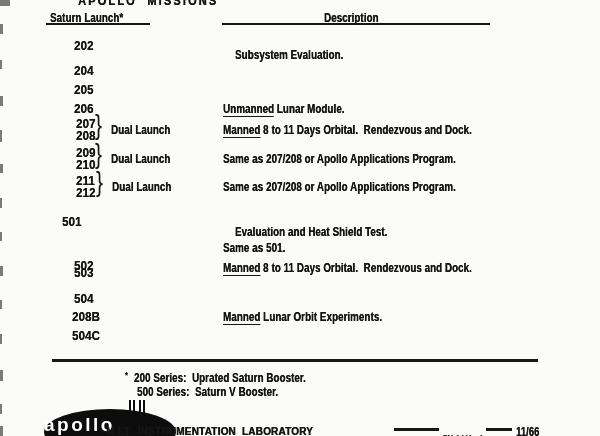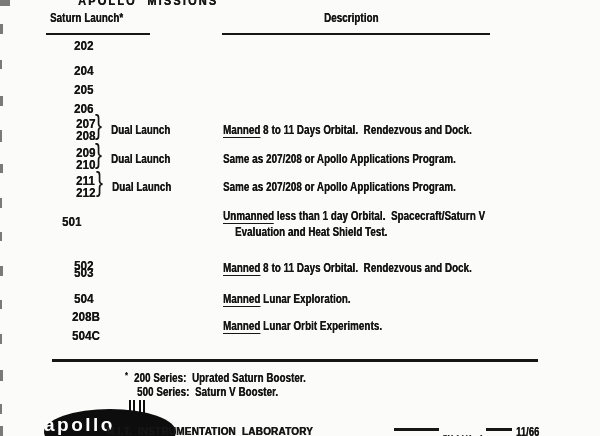--- a/index.html
+++ b/index.html
@@ -22,21 +22,21 @@
     letter-spacing:0.1px;
     transform:scaleX(0.78);
     transform-origin:0 0;
     text-shadow:0.35px 0 currentColor;
   }
   .num{font-size:13.5px;transform:scaleX(0.85);}
   .u{border-bottom:1.5px solid currentColor;}
   .hdr{
     position:absolute;
     border-bottom:2.5px solid #161616;
-    padding-bottom:12px;
+    padding-bottom:2px;
     height:13px;
   }
   .brace{
     display:inline-block;
     font-weight:400;
     font-size:28px;
     line-height:26px;
     transform:scaleX(0.75);
     transform-origin:0 0;
   }
@@ -63,61 +63,62 @@
 <body>
 
 <div class="title-clip"><span class="t">APOLLO  MISSIONS</span></div>
 
 <div class="hdr" style="left:46px;top:8px;width:104px"><span class="t" style="margin-left:4px">Saturn Launch*</span></div>
 <div class="hdr" style="left:222px;top:8px;width:268px"><span class="t" style="margin-left:102px">Description</span></div>
 
 <div style="position:absolute;inset:0;">
 
   <div class="pos" style="left:74px;top:36px"><span class="t num">202</span></div>
+  <div class="pos" style="left:235px;top:45px"><span class="t">Subsystem Evaluation.</span></div>
 
   <div class="pos" style="left:74px;top:61px"><span class="t num">204</span></div>
 
   <div class="pos" style="left:74px;top:80px"><span class="t num">205</span></div>
 
   <div class="pos" style="left:74px;top:99px"><span class="t num">206</span></div>
+  <div class="pos" style="left:223px;top:99px"><span class="t"><span class="u">Unmanned</span><span> Lunar Module.</span></span></div>
 
   <div class="pos" style="left:76px;top:114px"><span class="t num">207</span></div>
   <div class="pos" style="left:76px;top:126px"><span class="t num">208</span></div>
   <div class="pos" style="left:95px;top:112px"><span class="brace">}</span></div>
   <div class="pos" style="left:111px;top:120px"><span class="t">Dual Launch</span></div>
   <div class="pos" style="left:223px;top:120px"><span class="t"><span class="u">Manned</span><span> 8 to 11 Days Orbital.  Rendezvous and Dock.</span></span></div>
 
   <div class="pos" style="left:76px;top:143px"><span class="t num">209</span></div>
   <div class="pos" style="left:76px;top:155px"><span class="t num">210</span></div>
   <div class="pos" style="left:95px;top:141px"><span class="brace">}</span></div>
   <div class="pos" style="left:111px;top:149px"><span class="t">Dual Launch</span></div>
   <div class="pos" style="left:223px;top:149px"><span class="t">Same as 207/208 or Apollo Applications Program.</span></div>
 
   <div class="pos" style="left:76px;top:171px"><span class="t num">211</span></div>
   <div class="pos" style="left:76px;top:183px"><span class="t num">212</span></div>
   <div class="pos" style="left:96px;top:169px"><span class="brace">}</span></div>
   <div class="pos" style="left:112px;top:177px"><span class="t">Dual Launch</span></div>
   <div class="pos" style="left:223px;top:177px"><span class="t">Same as 207/208 or Apollo Applications Program.</span></div>
 
   <div class="pos" style="left:62px;top:212px"><span class="t num">501</span></div>
-  <div class="pos" style="left:223px;top:206px"><span class="t"><span class="u">Unmanned</span><span> less than 1 day Orbital.  Spacecraft/Saturn V</span></span></div>
   <div class="pos" style="left:235px;top:222px"><span class="t">Evaluation and Heat Shield Test.</span></div>
 
   <div class="pos" style="left:74px;top:256px"><span class="t num">502</span></div>
+  <div class="pos" style="left:223px;top:238px"><span class="t">Same as 501.</span></div>
 
   <div class="pos" style="left:74px;top:263px"><span class="t num">503</span></div>
   <div class="pos" style="left:223px;top:258px"><span class="t"><span class="u">Manned</span><span> 8 to 11 Days Orbital.  Rendezvous and Dock.</span></span></div>
 
   <div class="pos" style="left:74px;top:289px"><span class="t num">504</span></div>
-  <div class="pos" style="left:223px;top:289px"><span class="t"><span class="u">Manned</span><span> Lunar Exploration.</span></span></div>
 
   <div class="pos" style="left:72px;top:307px"><span class="t num">208B</span></div>
 
   <div class="pos" style="left:72px;top:326px"><span class="t num">504C</span></div>
-  <div class="pos" style="left:223px;top:316px"><span class="t"><span class="u">Manned</span><span> Lunar Orbit Experiments.</span></span></div>
+  <div class="pos" style="left:223px;top:307px"><span class="t"><span class="u">Manned</span><span> Lunar Orbit Experiments.</span></span></div>
 
 </div>
 
 <div class="rule" style="left:52px;top:359px;width:486px;height:3px"></div>
 
 <div class="pos" style="left:125px;top:364px"><span class="t" style="font-size:9px;line-height:9px">*</span></div>
 <div class="pos" style="left:134px;top:368px"><span class="t">200 Series:  Uprated Saturn Booster.</span></div>
 <div class="pos" style="left:137px;top:382px"><span class="t">500 Series:  Saturn V Booster.</span></div>
 
 <div>

